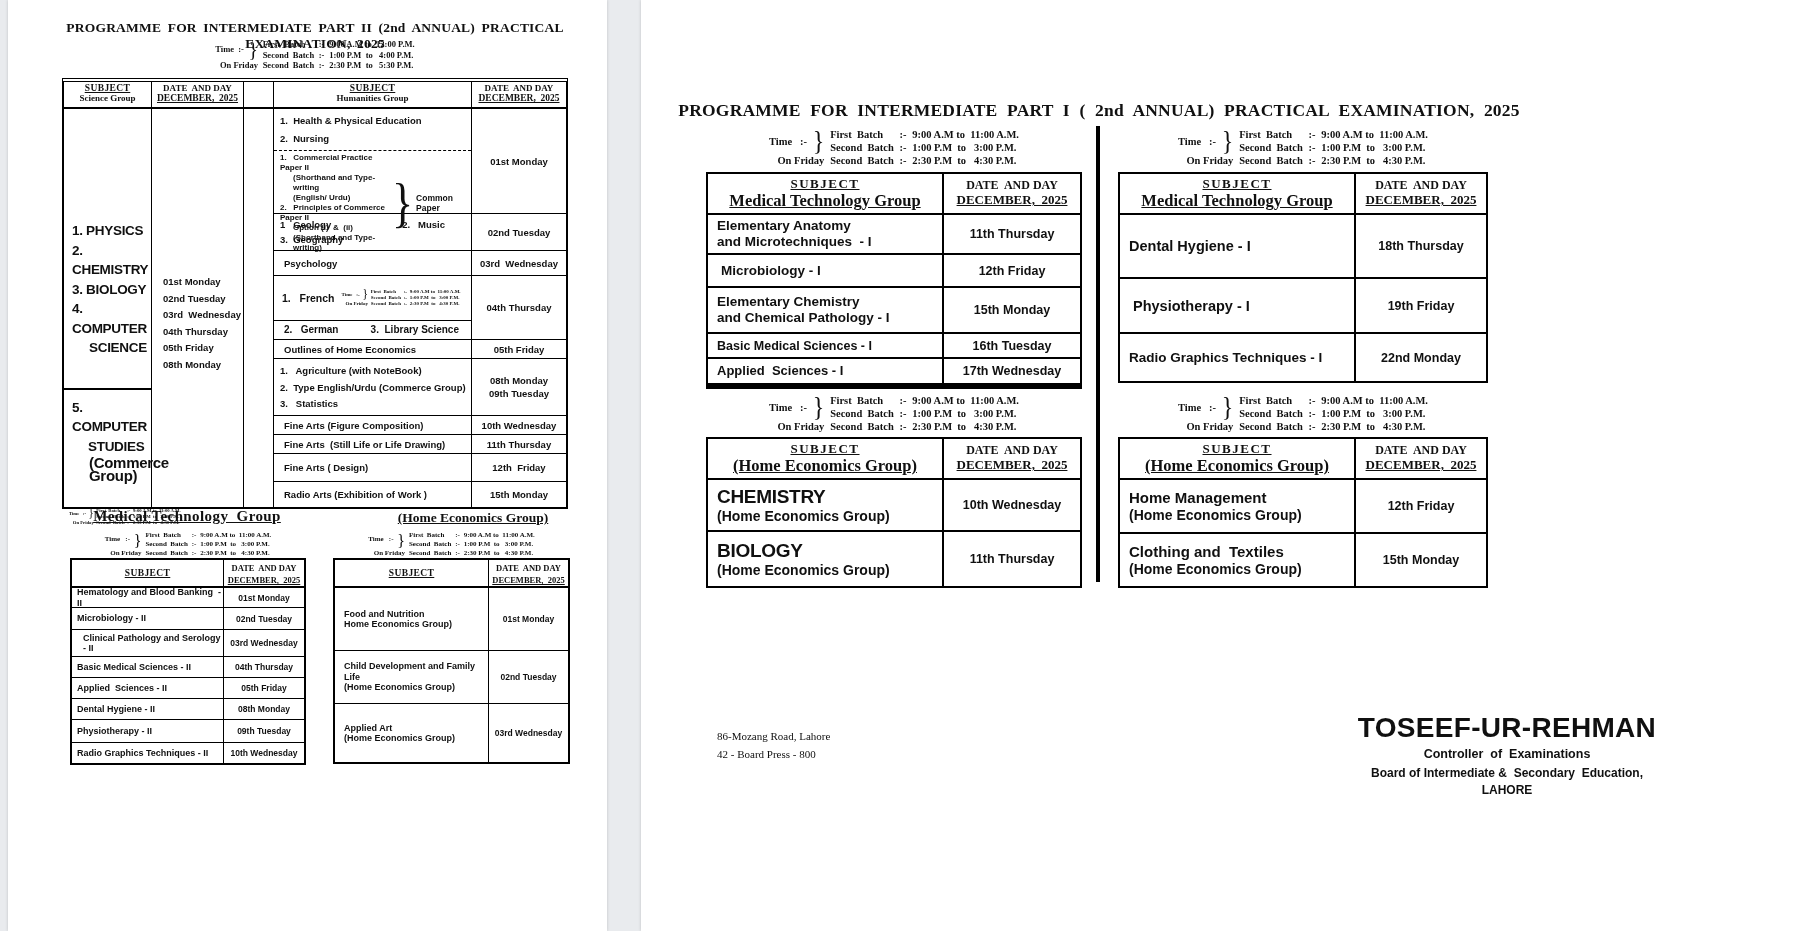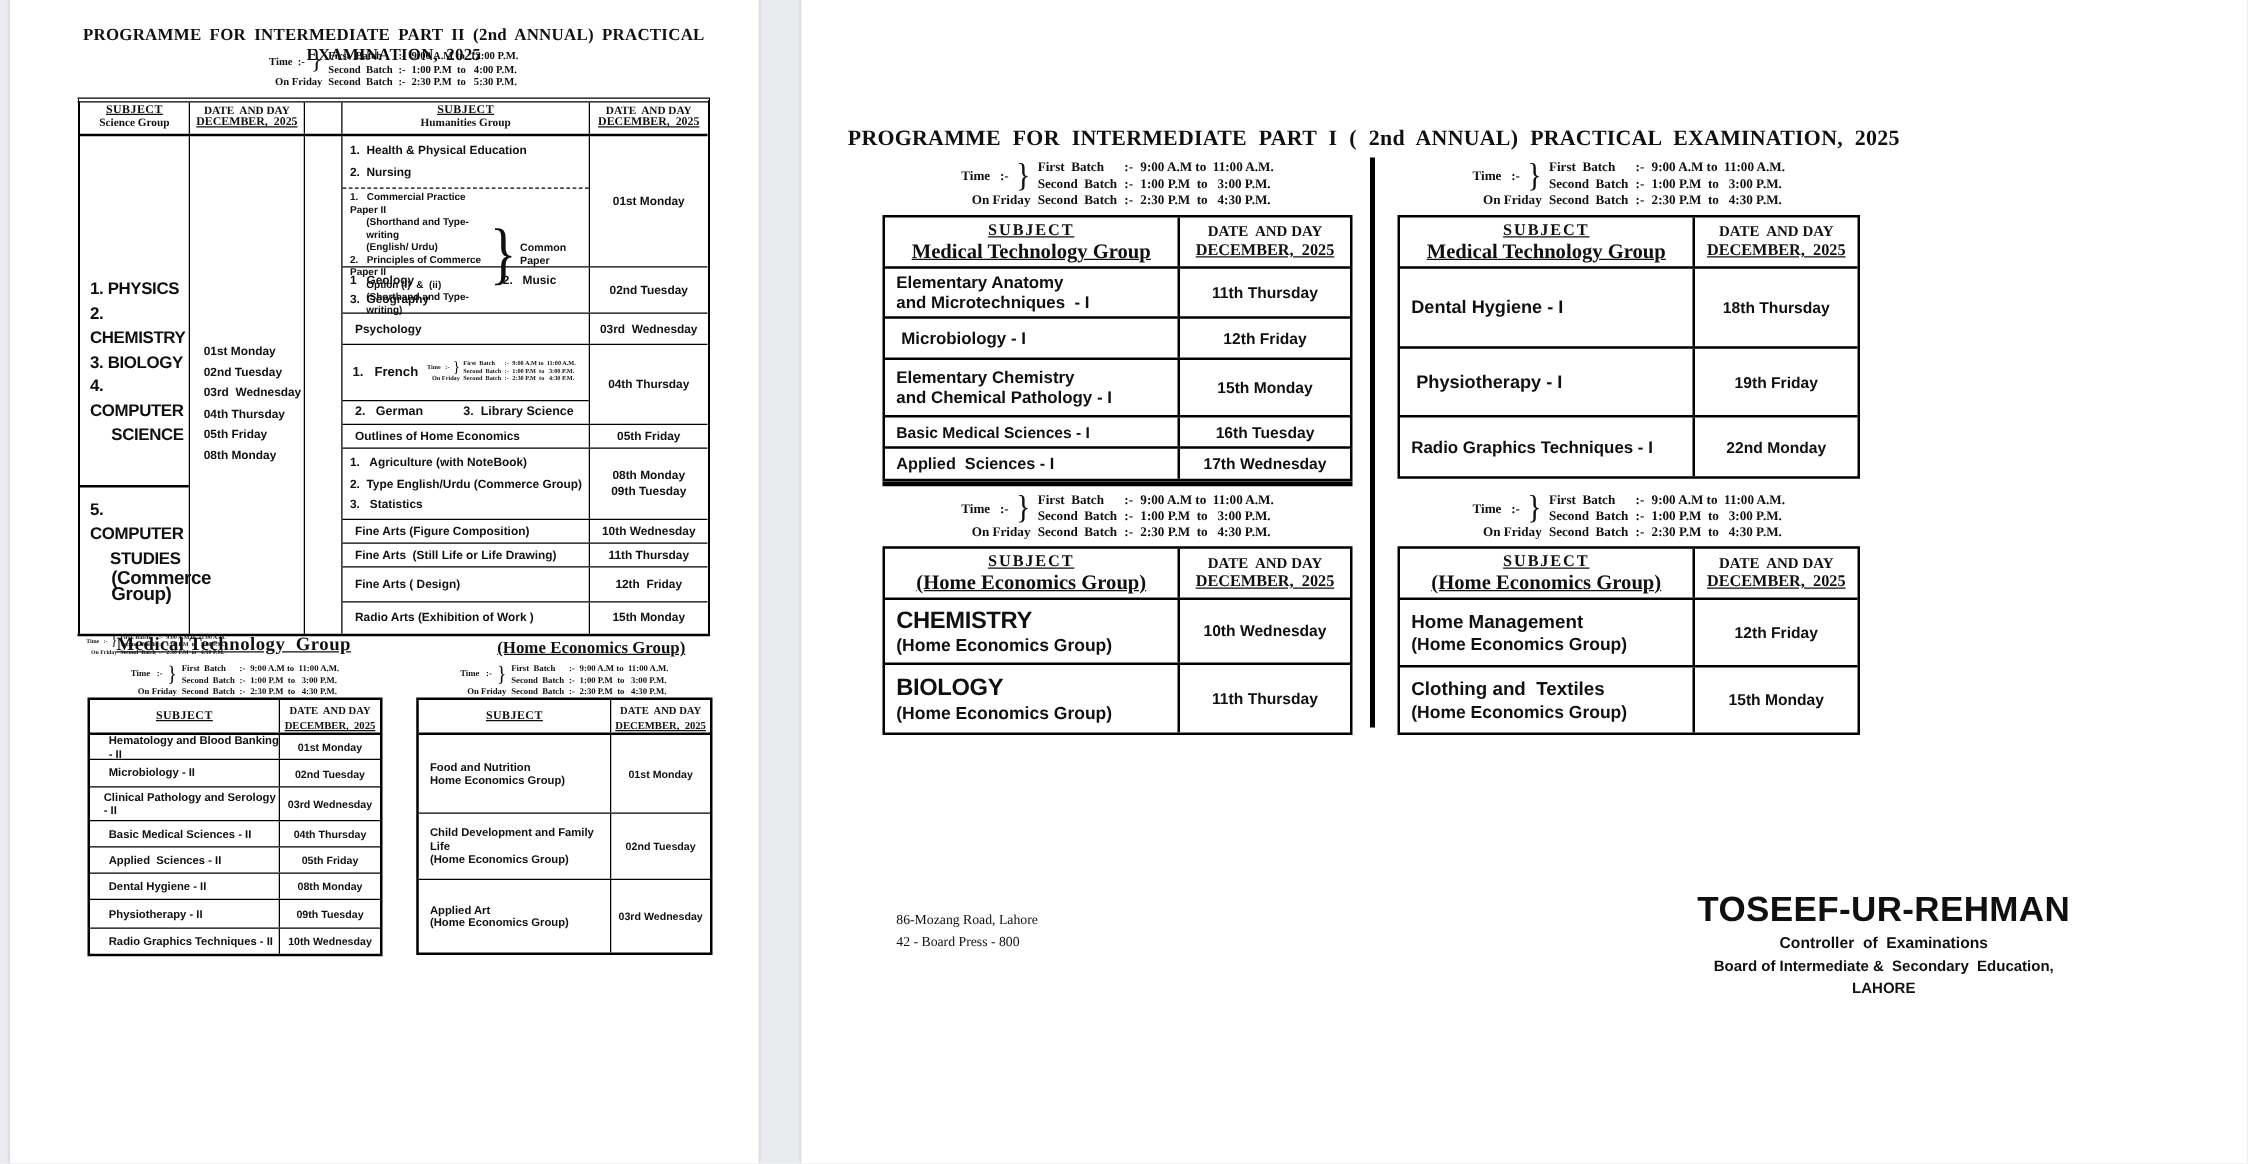--- a/index.html
+++ b/index.html
@@ -98,21 +98,21 @@
   .btable { position:absolute; border:2px solid #000; background:#fff; }
   #medTable  { top:558px; left:62px;  width:236px; }
   #homeTable { top:558px; left:325px; width:237px; }
   .bt-head { display:flex; border-bottom:2px solid #000; height:28px; font-family:"Liberation Serif",serif; font-weight:bold; text-align:center; }
   .bt-h-sub { display:flex; align-items:center; justify-content:center; font-size:9.5px; text-decoration:underline; letter-spacing:.4px; border-right:1px solid #000; }
   #medTable .bt-h-sub { width:152px; } #homeTable .bt-h-sub { width:154px; }
   .bt-h-date { flex:1; padding-top:2px; font-size:8.5px; line-height:12px; }
   .bt-h-date .u { text-decoration:underline; }
   .btrow { display:flex; }
   .btrow + .btrow { border-top:1px solid #000; }
-  .bt-sub { border-right:1px solid #000; display:flex; flex-direction:column; justify-content:center; padding-left:15px; font-size:9px; line-height:10.5px; font-weight:bold; }
+  .bt-sub { border-right:1px solid #000; display:flex; flex-direction:column; justify-content:center; padding-left:5px; font-size:9px; line-height:10.5px; font-weight:bold; }
   #medTable .bt-sub { width:152px; } #homeTable .bt-sub { width:154px; }
   .bt-date { flex:1; display:flex; align-items:center; justify-content:center; font-size:8.5px; font-weight:bold; text-align:center; }
 
   
   .rp-title { position:absolute; top:100px; left:28px; width:860px; text-align:center;
     font-family:"Liberation Serif",serif; font-weight:bold; font-size:17.5px; word-spacing:5px; letter-spacing:.2px; }
   .rp-tb { position:absolute; display:flex; justify-content:center; font-size:10.5px; }
   #tbTL { top:128px; left:65px;  width:376px; }
   #tbTR { top:128px; left:477px; width:370px; }
   #tbBL { top:394px; left:65px;  width:376px; }

